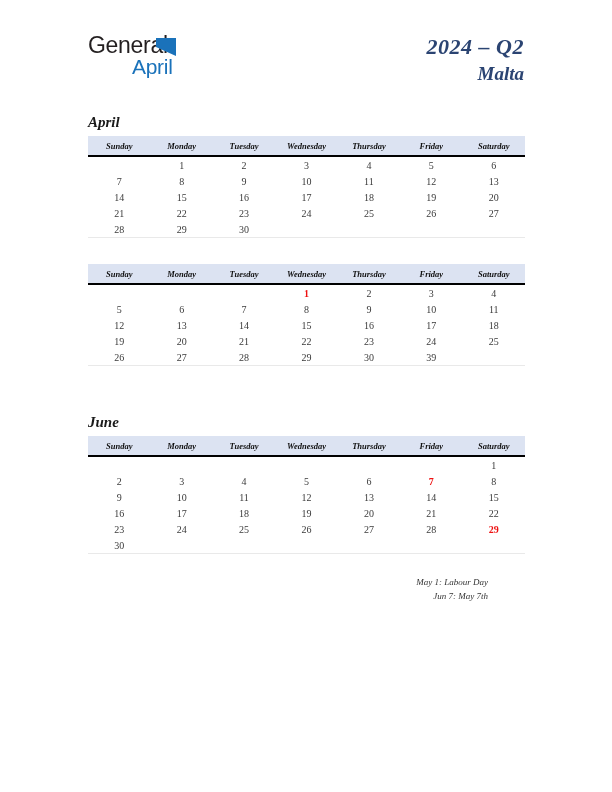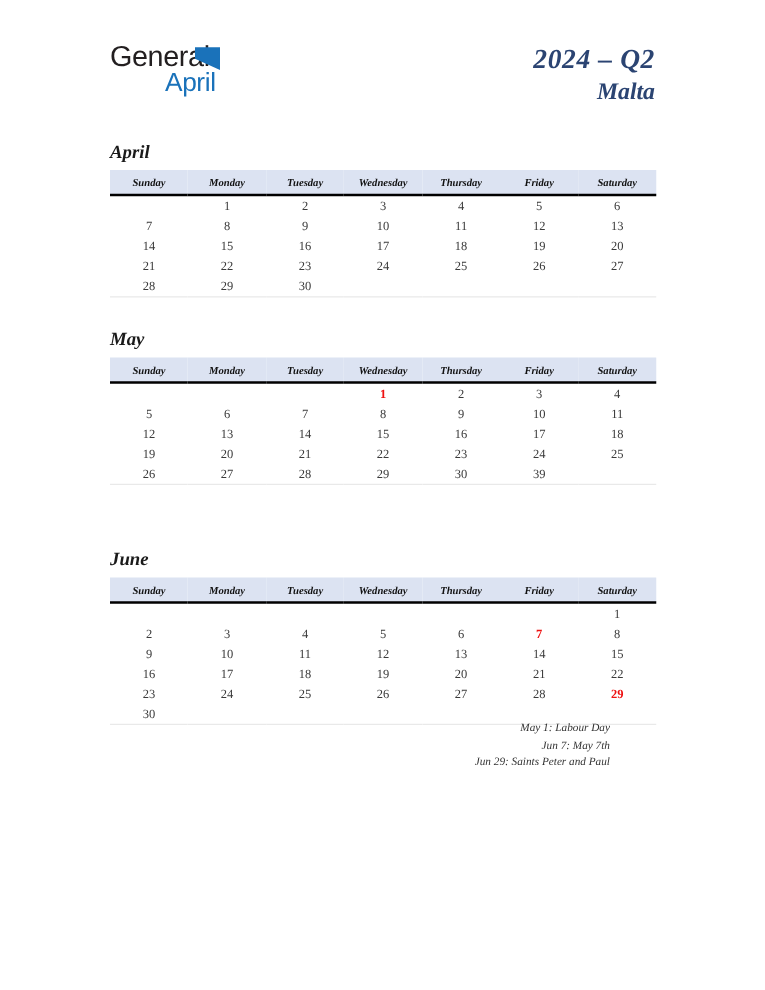--- a/index.html
+++ b/index.html
@@ -89,21 +89,21 @@
   }
 
   
   .month-block {
     position: absolute;
     left: 88px;
     width: 437px;
   }
   .month-block.m0 { top: 114px; }
   .month-block.m1 { top: 264px; }
-  .month-block.m2 { top: 414px; margin-top: 26px; }
+  .month-block.m2 { top: 414px; }
 
   .month-name {
     text-align: left;
     font-family: "Liberation Serif", "DejaVu Serif", serif;
     font-style: italic;
     font-weight: bold;
     font-size: 15px;
     color: #1a1a1a;
     line-height: 17px;
     height: 22px;
@@ -238,21 +238,20 @@
           <td class="empty"></td>
           <td class="empty"></td>
           <td class="empty"></td>
           <td class="empty"></td>
         </tr>
       </tbody>
   </table>
 </div>
 
 <div class="month-block m1">
-  <div class="month-name">May</div>
   <table class="cal">
     <thead>
       <tr>
         <th>Sunday</th>
         <th>Monday</th>
         <th>Tuesday</th>
         <th>Wednesday</th>
         <th>Thursday</th>
         <th>Friday</th>
         <th>Saturday</th>
@@ -377,14 +376,13 @@
           <td class="empty"></td>
           <td class="empty"></td>
         </tr>
       </tbody>
   </table>
 </div>
 
 <div class="footnotes">
   <div class="footnote">May 1: Labour Day</div>
   <div class="footnote">Jun 7: May 7th</div>
-  <div class="footnote">Jun 29: Saints Peter and Paul</div>
 </div>
 
 </body></html>

